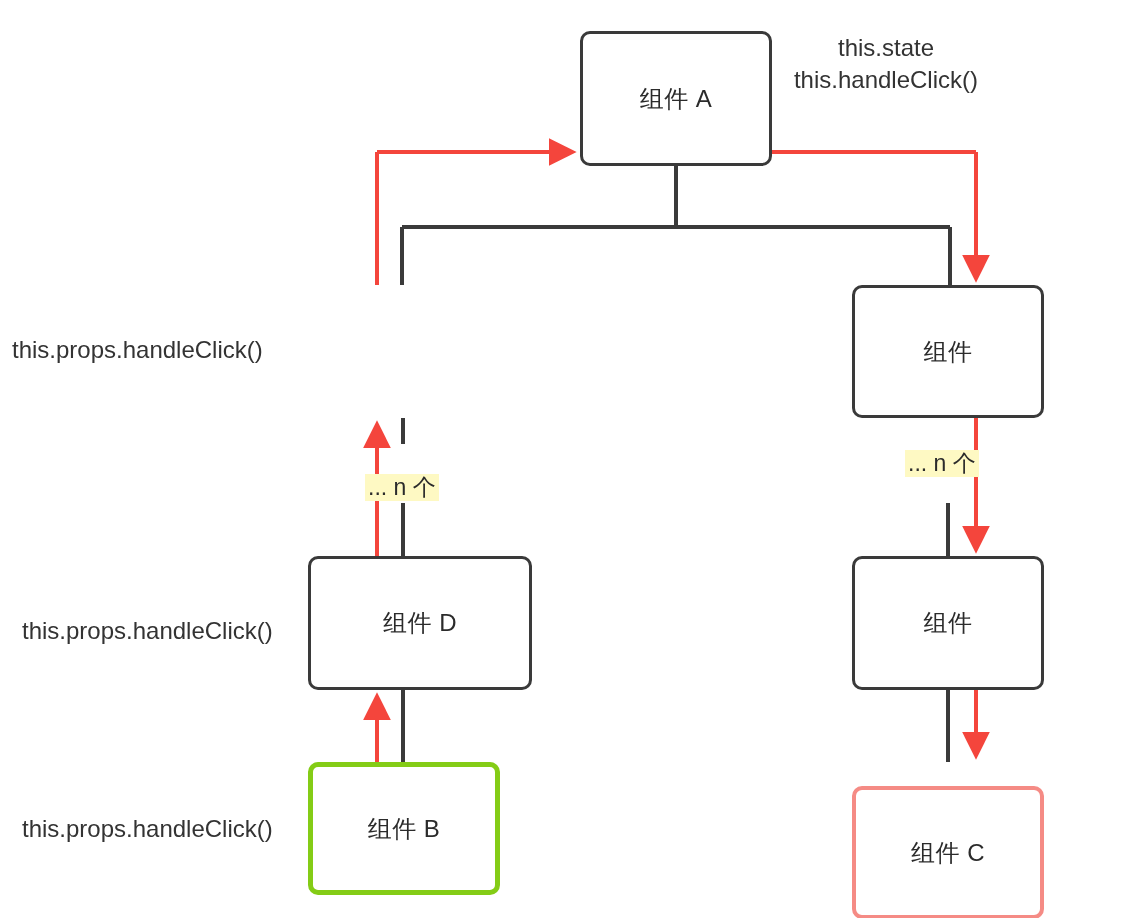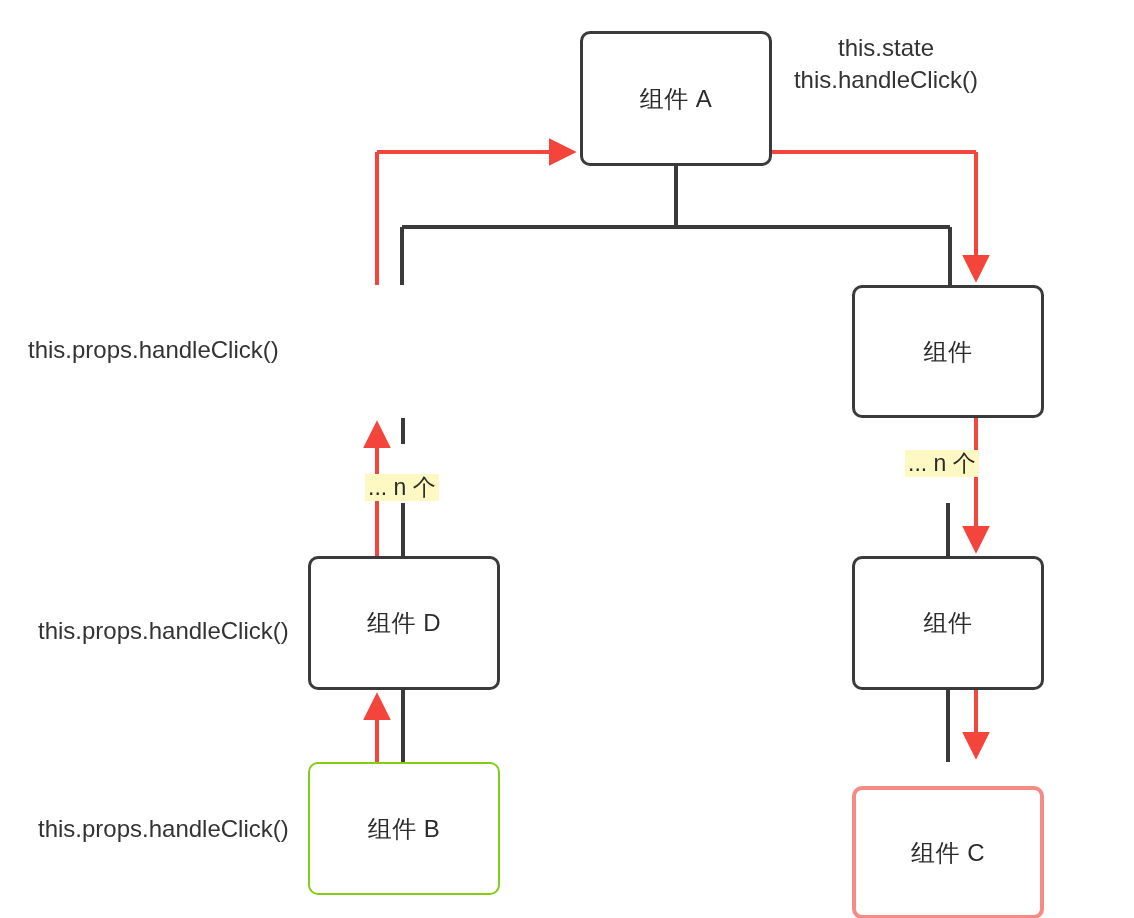--- a/index.html
+++ b/index.html
@@ -31,21 +31,21 @@
     border-radius: 10px;
     display: flex;
     align-items: center;
     justify-content: center;
     z-index: 5;
   }
   .node-dark {
     border: 3px solid #3a3a3a;
   }
   .node-blue {
-    border: 2px solid #84cc16;
+    border: 5px solid #84cc16;
   }
   .node-red {
     border: 4px solid #f58b85;
   }
   .node-label {
     font-size: 24px;
     color: #2b2b2b;
     letter-spacing: 0.5px;
     line-height: 1;
     white-space: nowrap;
@@ -56,21 +56,20 @@
     color: #333333;
     white-space: nowrap;
     line-height: 1.32;
     z-index: 6;
   }
   .ann-right {
     text-align: center;
   }
   .ann-left {
     text-align: left;
-    margin-left: 16px;
   }
   .ellipsis-lbl {
     position: absolute;
     font-size: 23px;
     color: #2b2b2b;
     white-space: nowrap;
     line-height: 1;
     z-index: 6;
     background: #fef9c3;
     padding: 2px 3px;
@@ -129,21 +128,21 @@
 
   <div class="node node-dark" style="left:580px; top:31px; width:192px; height:135px;">
     <span class="node-label">组件 A</span>
   </div>
 
 
   <div class="node node-dark" style="left:852px; top:285px; width:192px; height:133px;">
     <span class="node-label">组件</span>
   </div>
 
-  <div class="node node-dark" style="left:308px; top:556px; width:192px; height:134px;">
+  <div class="node node-dark" style="left:308px; top:556px; width:224px; height:134px;">
     <span class="node-label">组件 D</span>
   </div>
 
   <div class="node node-dark" style="left:852px; top:556px; width:192px; height:134px;">
     <span class="node-label">组件</span>
   </div>
 
   <div class="node node-blue" style="left:308px; top:762px; width:192px; height:133px;">
     <span class="node-label">组件 B</span>
   </div>

